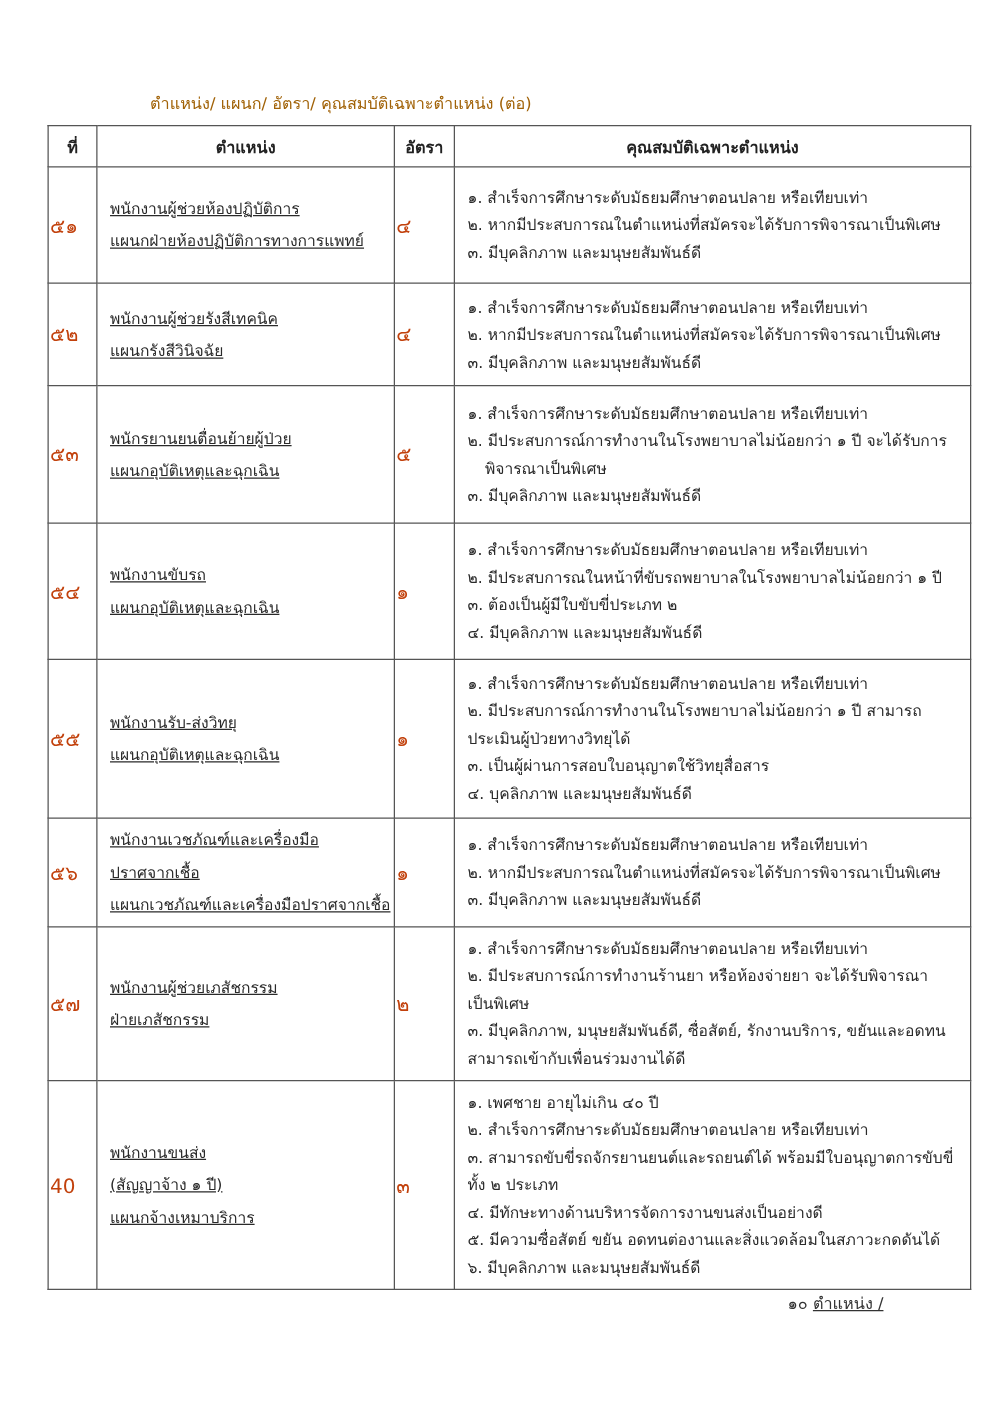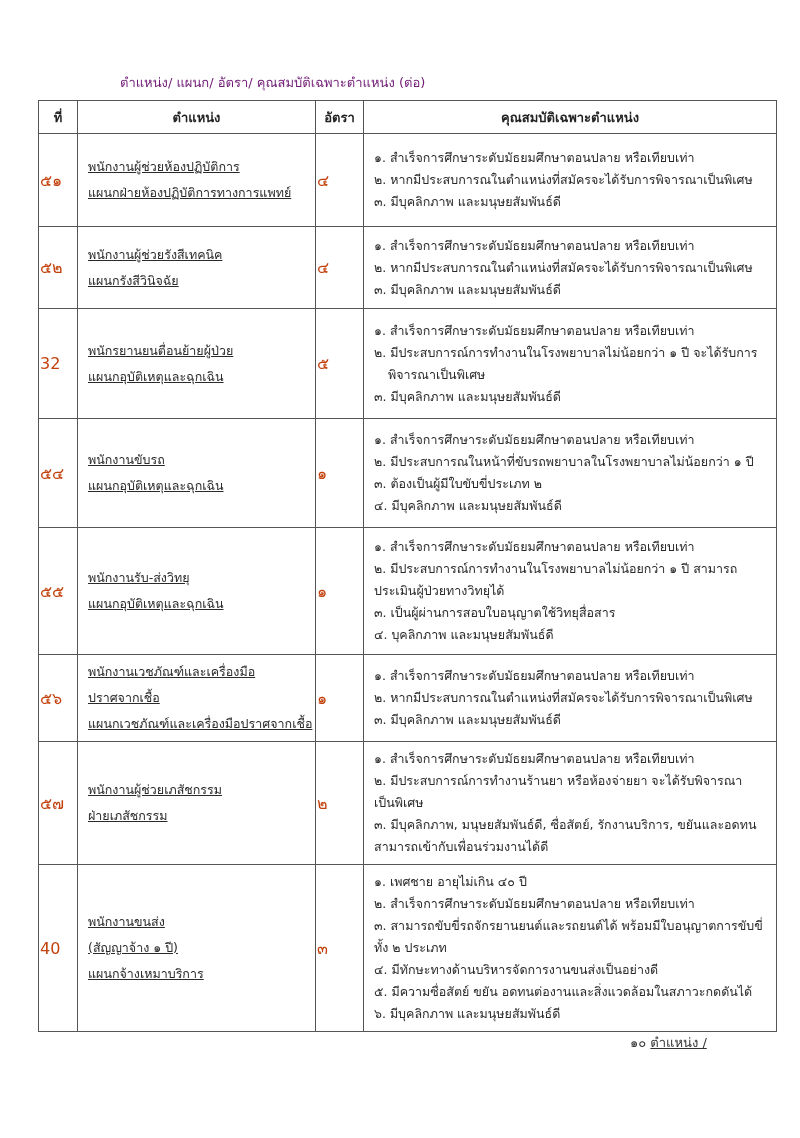--- a/index.html
+++ b/index.html
@@ -3,21 +3,21 @@
   <meta charset="utf-8">
   <style>
     html, body { margin: 0; padding: 0; background: #ffffff; }
     body {
       width: 800px; height: 1138px; position: relative; overflow: hidden;
       font-family: "DejaVu Sans", "Liberation Sans", sans-serif;
       color: #2a2a2a;
     }
     .caption {
       position: absolute; left: 120px; top: 72px;
-      font-size: 13px; color: #701a75;
+      font-size: 13px; color: #a16207;
     }
     table.quals {
       position: absolute; left: 38px; top: 100px;
       width: 738px;
       border-collapse: collapse;
       table-layout: fixed;
       font-size: 12.5px;
     }
     table.quals th, table.quals td {
       border: 1.5px solid #555;
@@ -83,21 +83,21 @@
           <span class="pos-line">แผนกรังสีวินิจฉัย</span>
         </td>
         <td class="rate">๔</td>
         <td class="qual">
           <span class="q-line">๑. สำเร็จการศึกษาระดับมัธยมศึกษาตอนปลาย หรือเทียบเท่า</span>
           <span class="q-line">๒. หากมีประสบการณในตำแหน่งที่สมัครจะได้รับการพิจารณาเป็นพิเศษ</span>
           <span class="q-line">๓. มีบุคลิกภาพ และมนุษยสัมพันธ์ดี</span>
         </td>
       </tr>
       <tr style="height: 110px;">
-        <td class="no">32</td>
+        <td class="no">๕๓</td>
         <td class="pos">
           <span class="pos-line">พนักรยานยนตื่อนย้ายผู้ป่วย</span>
           <span class="pos-line">แผนกอุบัติเหตุและฉุกเฉิน</span>
         </td>
         <td class="rate">๕</td>
         <td class="qual">
           <span class="q-line">๑. สำเร็จการศึกษาระดับมัธยมศึกษาตอนปลาย หรือเทียบเท่า</span>
           <span class="q-line">๒. มีประสบการณ์การทำงานในโรงพยาบาลไม่น้อยกว่า ๑ ปี จะได้รับการ</span>
           <span class="q-line indent">พิจารณาเป็นพิเศษ</span>
           <span class="q-line">๓. มีบุคลิกภาพ และมนุษยสัมพันธ์ดี</span>

